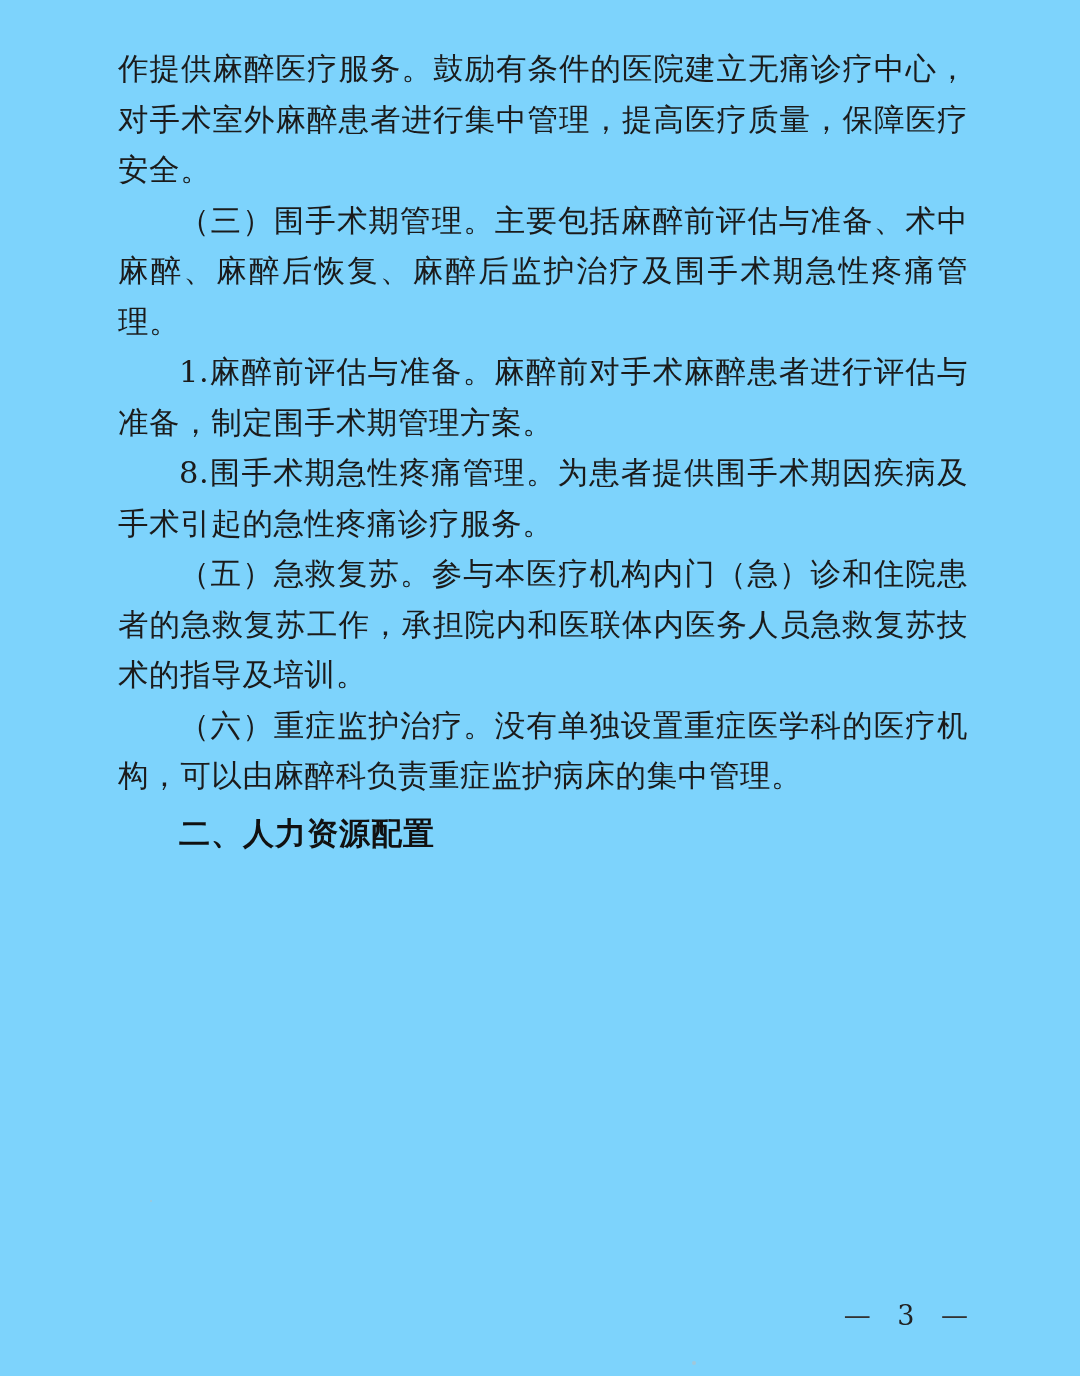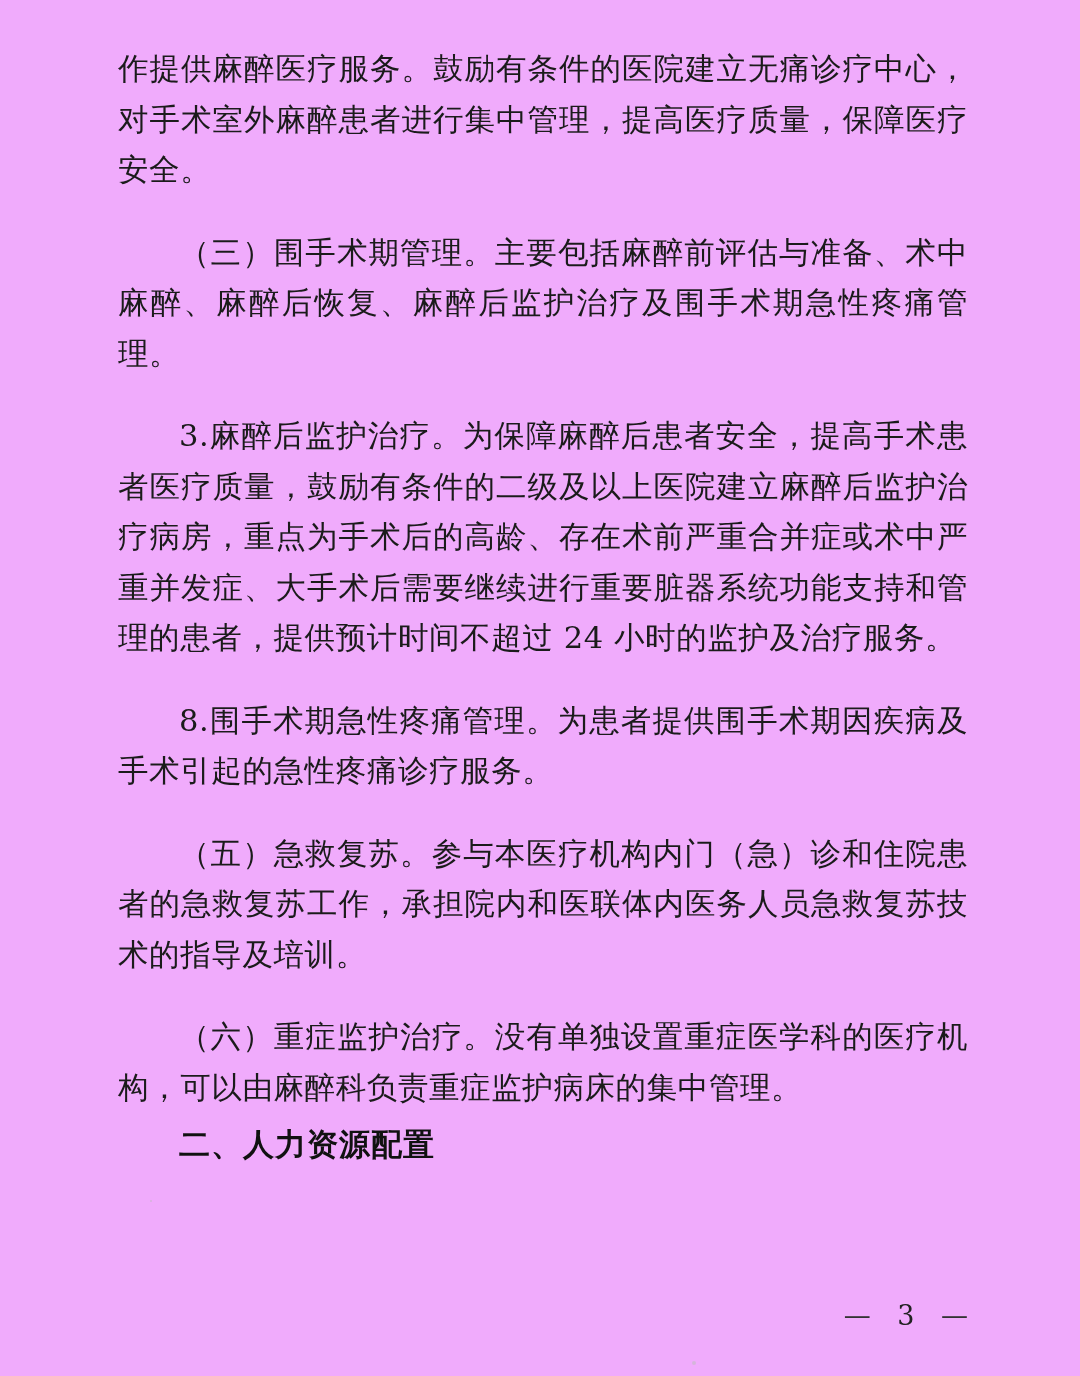--- a/index.html
+++ b/index.html
@@ -14,40 +14,39 @@
     font-family: "DejaVu Serif", "Liberation Serif", serif;
     color: #1a1a1a;
     overflow: hidden;
   }
   .page {
     position: absolute;
     left: 0;
     top: 0;
     width: 1080px;
     height: 1376px;
-    background: #f0abfc;
+    background: #7dd3fc;
   }
   .content {
     position: absolute;
     left: 118px;
     top: 44px;
     width: 850px;
   }
   .para {
     font-size: 30.5px;
     line-height: 50.5px;
     letter-spacing: 0.6px;
     text-align: justify;
     text-justify: inter-ideograph;
     margin: 0 0 0 0;
     color: #1b1b1b;
   }
   .indent {
     text-indent: 61px;
-    margin-top: 32px;
   }
   .heading {
     font-size: 31px;
     line-height: 50.5px;
     letter-spacing: 1px;
     font-weight: bold;
     text-indent: 61px;
     color: #111;
     margin-top: 6px;
   }
@@ -84,23 +83,23 @@
 </head>
 <body>
 
 <div class="page">
   <div class="content">
 
     <p class="para">作提供麻醉医疗服务。鼓励有条件的医院建立无痛诊疗中心，对手术室外麻醉患者进行集中管理，提高医疗质量，保障医疗安全。</p>
 
     <p class="para indent">（三）围手术期管理。主要包括麻醉前评估与准备、术中麻醉、麻醉后恢复、麻醉后监护治疗及围手术期急性疼痛管理。</p>
 
+    <p class="para indent">1.麻醉前评估与准备。麻醉前对手术麻醉患者进行评估与准备，制定围手术期管理方案。</p>
 
 
-    <p class="para indent">3.麻醉后监护治疗。为保障麻醉后患者安全，提高手术患者医疗质量，鼓励有条件的二级及以上医院建立麻醉后监护治疗病房，重点为手术后的高龄、存在术前严重合并症或术中严重并发症、大手术后需要继续进行重要脏器系统功能支持和管理的患者，提供预计时间不超过 24 小时的监护及治疗服务。</p>
 
     <p class="para indent">8.围手术期急性疼痛管理。为患者提供围手术期因疾病及手术引起的急性疼痛诊疗服务。</p>
 
 
     <p class="para indent">（五）急救复苏。参与本医疗机构内门（急）诊和住院患者的急救复苏工作，承担院内和医联体内医务人员急救复苏技术的指导及培训。</p>
 
     <p class="para indent">（六）重症监护治疗。没有单独设置重症医学科的医疗机构，可以由麻醉科负责重症监护病床的集中管理。</p>
 
     <p class="heading">二、人力资源配置</p>
   </div>

